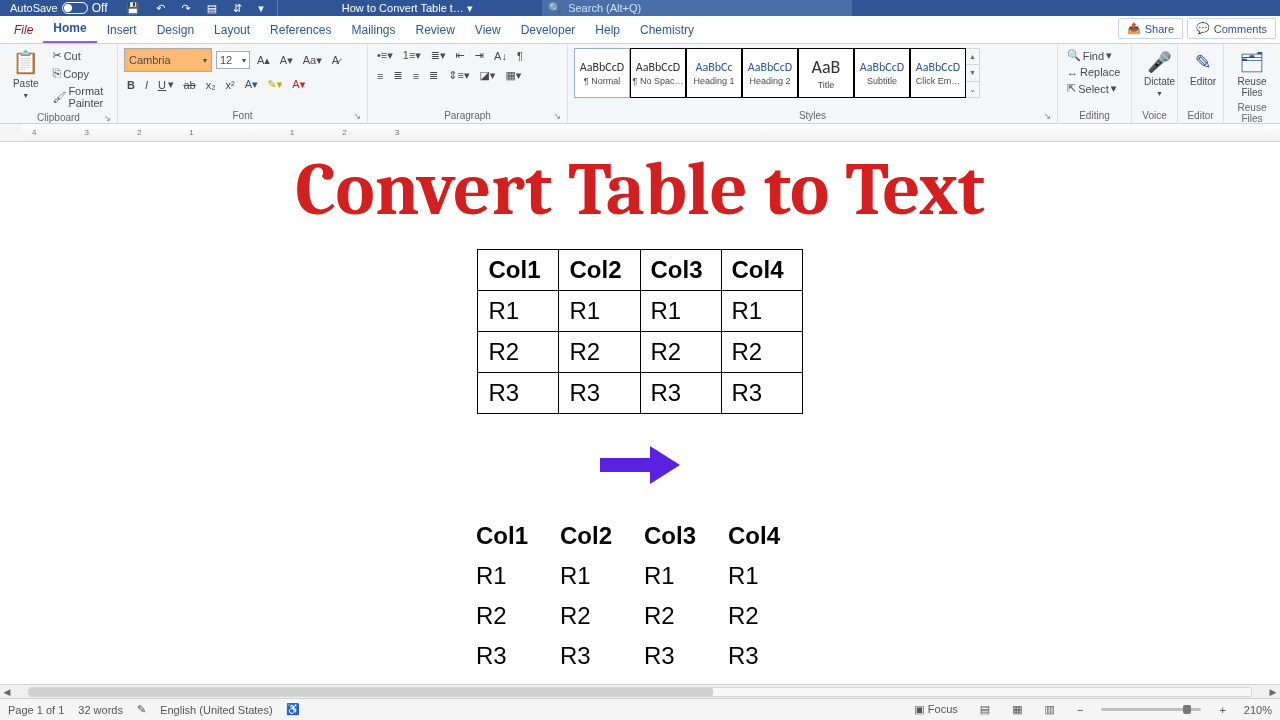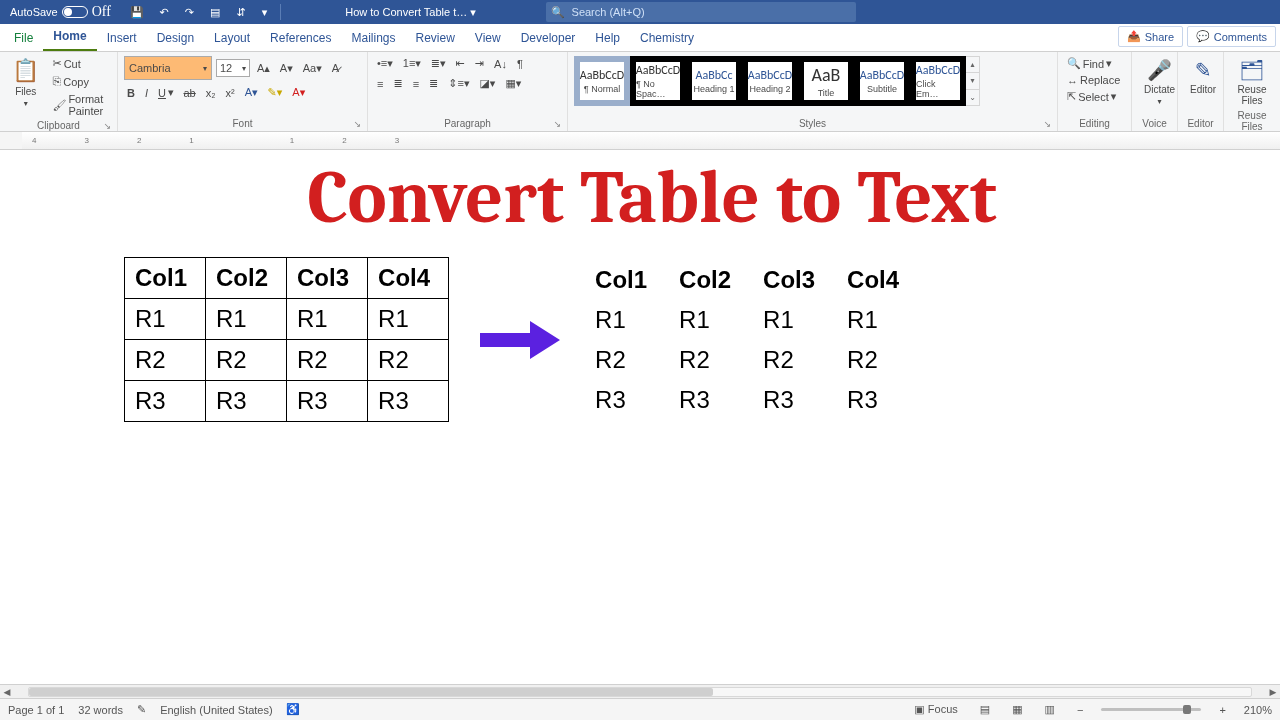--- a/index.html
+++ b/index.html
@@ -1,73 +1,73 @@
 <!DOCTYPE html>
 <html><head>
 <meta charset="utf-8">
 <style>
 * { box-sizing: border-box; margin: 0; padding: 0; font-family: "Segoe UI", Arial, sans-serif; }
 body { width: 1280px; height: 720px; overflow: hidden; background: #fff; display: flex; flex-direction: column; }
 
 
-.titlebar { background: #2f5596; color: #fff; display: flex; align-items: center; height: 24px; font-size: 11px; }
+.titlebar { background: #2f5596; color: #fff; display: flex; align-items: center; height: 16px; font-size: 11px; }
 .titlebar .autosave { display: flex; align-items: center; gap: 4px; padding: 0 10px; }
 .titlebar .autosave .toggle { border: 1px solid #fff; border-radius: 7px; width: 26px; height: 12px; display: inline-flex; align-items: center; padding: 0 1px; }
 .titlebar .autosave .toggle .knob { width: 8px; height: 8px; border-radius: 50%; background: #fff; }
 .titlebar .qat { display: flex; gap: 10px; padding: 0 6px; }
 .titlebar .qat span { cursor: pointer; }
 .titlebar .qat-sep { width: 1px; height: 16px; background: #5a7db5; margin: 0 4px; }
 .titlebar .doc { margin-left: 60px; flex: 0 0 auto; }
 .titlebar .search { margin-left: 70px; background: #4a6fa8; height: 20px; width: 310px; border-radius: 2px; display: flex; align-items: center; padding: 0 6px; gap: 6px; color: #cfe0f7; }
 .titlebar .right { margin-left: auto; display: flex; align-items: center; gap: 10px; padding-right: 4px; }
 .titlebar .avatar { width: 16px; height: 16px; border-radius: 50%; background: #6eb43f; color: #fff; font-size: 9px; display: flex; align-items: center; justify-content: center; }
 .titlebar .winbtn { width: 40px; height: 28px; display: flex; align-items: center; justify-content: center; cursor: pointer; }
 
 
 .tabs { background: #fff; border-bottom: 1px solid #d0d0d0; height: 28px; display: flex; align-items: flex-end; font-size: 12px; color: #2f5596; padding-left: 4px; }
 .tabs .tab { padding: 6px 10px; cursor: pointer; }
-.tabs .tab.file { color: #15803d; padding-left:10px;padding-right:10px;}
-.tabs .tab.active { border-bottom: 2px solid #4d7c0f; font-weight: 600; color:#2f5596;}
+.tabs .tab.file { color: #7f1d1d; padding-left:10px;padding-right:10px;font-style:italic;}
+.tabs .tab.active { border-bottom: 2px solid #8b5cf6; font-weight: 600; color:#2f5596;}
 .tabs .spacer { flex: 1; }
 .tabs .share, .tabs .comments { border: 1px solid #c7d5eb; border-radius: 2px; padding: 3px 8px; margin: 0 4px 4px 0; font-size: 11px; cursor: pointer; display:flex; align-items:center; gap:4px; color:#2f5596; }
 
 
 .ribbon { background: #f5f6f7; border-bottom: 1px solid #d0d0d0; height: 80px; display: flex; font-size: 11px; color: #4a4a4a; }
 .grp { border-right: 1px solid #e0e0e0; padding: 4px 6px 0 6px; display: flex; flex-direction: column; justify-content: space-between; }
 .grp .body { display: flex; gap: 4px; align-items: flex-start; }
 .grp .label { text-align: center; font-size: 10px; color: #666; padding: 2px 0; position: relative; }
 .grp .label .launcher { position: absolute; right: 0; bottom: 2px; font-size: 9px; color: #888; cursor: pointer; }
 .col { display: flex; flex-direction: column; gap: 2px; }
 .row { display: flex; gap: 4px; align-items: center; }
 .btn { cursor: pointer; padding: 1px 3px; display: inline-flex; align-items: center; gap: 2px; border-radius: 2px; }
 .bigbtn { display: flex; flex-direction: column; align-items: center; gap: 2px; padding: 2px 6px; cursor: pointer; font-size: 10px; text-align:center; }
 .fontname { width: 88px; height: 24px; background: #fdba74; border: 1px solid #aaa; font-size: 11px; padding: 4px 4px; display:flex; align-items:center; justify-content:space-between; }
 .fontsize { width: 34px; height: 18px; background: #fff; border: 1px solid #aaa; font-size: 11px; padding: 0 3px; display:flex; align-items:center; justify-content:space-between; }
 .styles-gal { display: flex; gap: 0; }
-.style-item { border: 6px solid #000000; width: 56px; height: 50px; display: flex; flex-direction: column; align-items: center; justify-content: center; font-size: 9px; gap: 2px; cursor: pointer; background:#fff;}
+.style-item { border: 1px solid #000000; width: 56px; height: 50px; display: flex; flex-direction: column; align-items: center; justify-content: center; font-size: 9px; gap: 2px; cursor: pointer; background:#fff;}
 .style-item .prev { font-family: Calibri, serif; font-size: 12px; color: #333; }
 .style-item.norm { border-color: #9aaecb; }
 .style-item.h1 .prev, .style-item.h2 .prev, .style-item.sub .prev, .style-item.sube .prev { color: #2f5596; }
 .style-item.title .prev { font-size: 18px; }
 .style-more { width: 14px; border:1px solid #d5d5d5; border-left:none; display:flex; flex-direction:column; cursor:pointer; }
 .style-more div { flex:1; display:flex;align-items:center;justify-content:center;font-size:8px;color:#666;border-bottom:1px solid #d5d5d5;}
 .style-more div:last-child{border:none;}
 .icon { font-family: "Segoe UI Symbol", sans-serif; }
 
 
 .ruler { height: 18px; background: #f5f5f5; border-bottom: 1px solid #d0d0d0; font-size: 8px; color: #777; padding-left: 22px; position:relative; overflow:hidden;}
 .ruler .rulerbody{height:100%; background:linear-gradient(#fff,#f0f0f0); display:flex; align-items:center;}
 .ruler .tick { display:flex; align-items:center; gap:48px; padding-left:10px;}
 .ruler .num{position:relative;}
 
 
 .doc-area { flex: 1; background: #fff; overflow: hidden; position: relative; }
-.page { padding: 8px 40px 0 40px; margin-left: 24px; }
+.page { padding: 8px 40px 0 40px; }
 .headline { font-family: Cambria, Georgia, serif; font-weight: 700; color: #d21f1f; font-size: 74px; line-height: 1.1; text-align: center; }
-.twocol { display: flex; align-items: center; gap: 26px; margin-top: 18px; padding: 0 60px; }
+.twocol { display: flex; align-items: center; gap: 26px; margin-top: 18px; padding: 0 60px; flex-direction: column; }
 .tbl { border-collapse: collapse; font-family: Cambria, Georgia, serif; font-size: 24px; }
 .tbl th, .tbl td { border: 1.5px solid #000; padding: 6px 18px 6px 10px; text-align: left; font-weight: 400; }
 .tbl th { font-weight: 700; }
 .arrow { color: #5b21e0; font-size: 54px;}
 .arrow svg{display:block;}
 .plain { font-family: Cambria, Georgia, serif; font-size: 24px; border-collapse: collapse; }
 .plain th, .plain td { padding: 6px 28px 6px 4px; text-align: left; font-weight: 400; }
 .plain th { font-weight: 700; }
 
 
@@ -83,21 +83,21 @@
 </style>
 </head>
 <body>
 
 <div class="titlebar">
   <div class="autosave">
     <span>AutoSave</span>
     <span class="toggle">
         <span class="knob"></span>
       </span>
-    <span style="font-size:14px;font-family:Liberation Serif, serif;">Off</span>
+    <span style="font-size:12px;">Off</span>
   </div>
   <div class="qat">
     <span class="btn icon">💾</span>
     <span class="btn icon">↶</span>
     <span class="btn icon">↷</span>
     <span class="btn icon">▤</span>
     <span class="btn icon">⇵</span>
     <span class="btn icon">▾</span>
   </div>
   <span class="qat-sep"></span>
@@ -131,21 +131,21 @@
       <span>Comments</span>
     </div>
 </div>
 
 <div class="ribbon">
 
   <div class="grp" style="width:118px;">
     <div class="body">
       <div class="bigbtn">
         <span class="icon" style="font-size:22px;">📋</span>
-        <span>Files</span>
+        <span>Paste</span>
         <span style="font-size:8px;">▾</span>
       </div>
       <div class="col" style="gap:3px;">
         <span class="btn">
             <span class="icon">✂</span> 
             <span>Cut</span>
           </span>
         <span class="btn">
             <span class="icon">⎘</span> 
             <span>Copy</span>

